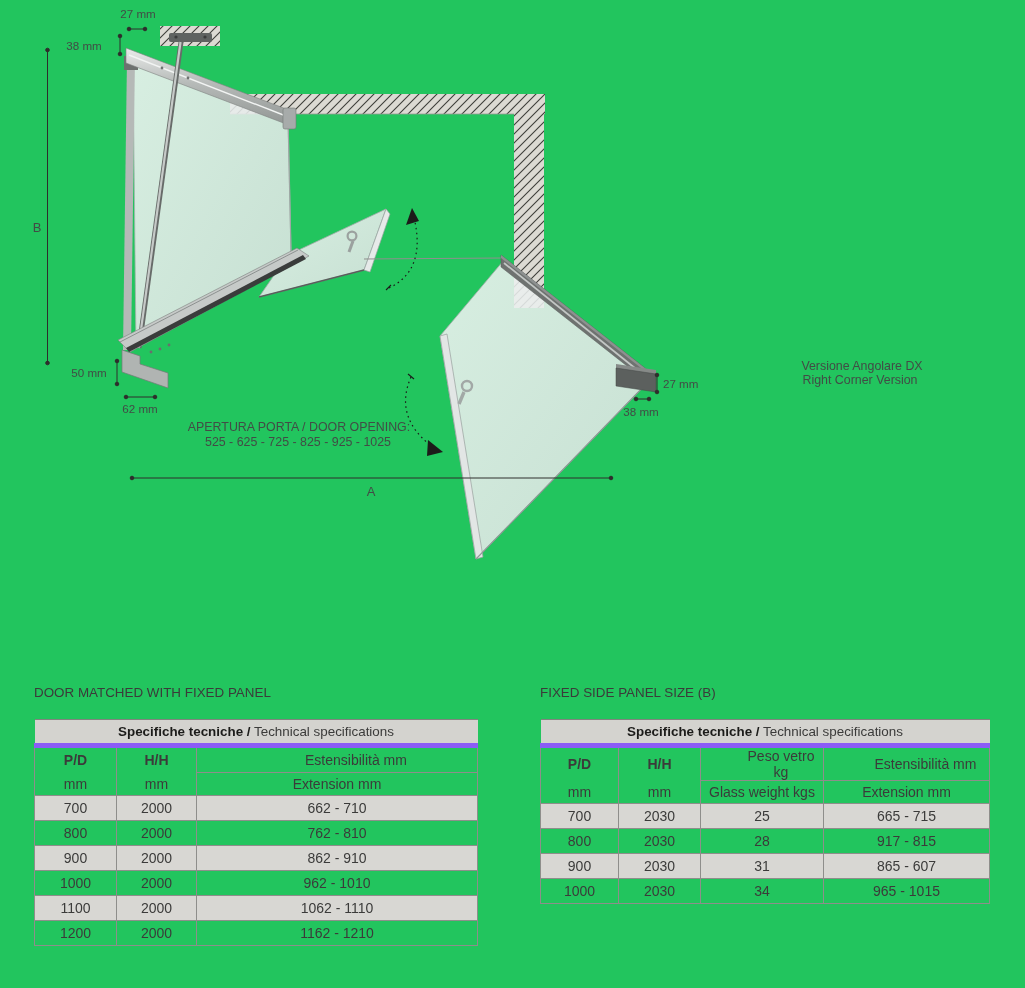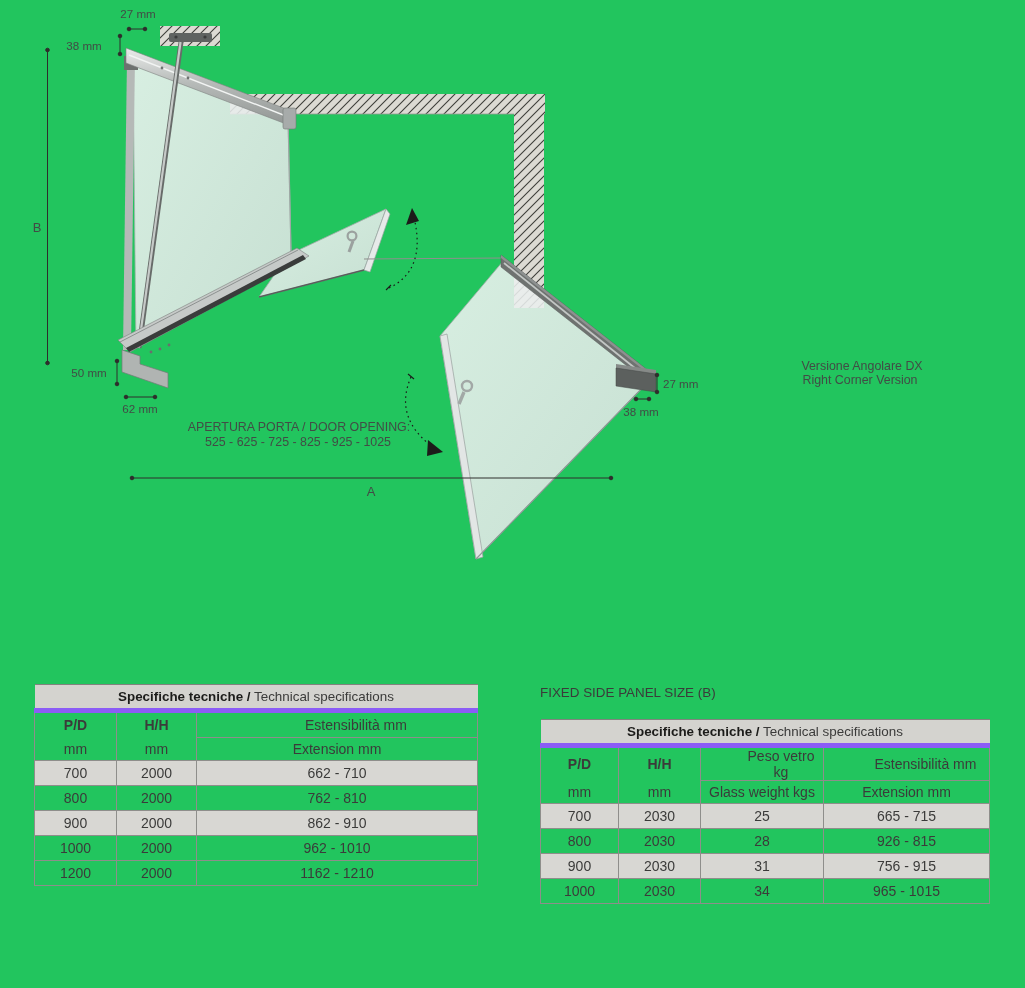--- a/index.html
+++ b/index.html
@@ -174,20 +174,21 @@
     <text class="dim-label" x="641" y="416" text-anchor="middle">38 mm</text>
     <text class="b-label" x="371" y="496" text-anchor="middle">A</text>
 
     <text class="note-label" x="299" y="431" text-anchor="middle">APERTURA PORTA / DOOR OPENING:</text>
     <text class="note-label" x="298" y="446" text-anchor="middle">525 - 625 - 725 - 825 - 925 - 1025</text>
     <text class="note-label" x="862" y="370" text-anchor="middle">Versione Angolare DX</text>
     <text class="note-label" x="860" y="384" text-anchor="middle">Right Corner Version</text>
   </svg>
 
   <div class="tbl-block" style="left:34px; top:684px; width:444px;">
+    <div class="tbl-subtitle">DOOR MATCHED WITH FIXED PANEL</div>
     <table class="spec-table">
       <colgroup>
           <col style="width:82px">
           <col style="width:80px">
           <col>
         </colgroup>
       <thead>
         <tr>
           <td class="band" colspan="3">
             <span class="band-bold">Specifiche tecniche /</span>
@@ -218,20 +219,25 @@
         </tr>
         <tr class="shade">
           <td>900</td>
           <td>2000</td>
           <td>862 - 910</td>
         </tr>
         <tr>
           <td>1000</td>
           <td>2000</td>
           <td>962 - 1010</td>
+        </tr>
+        <tr class="shade">
+          <td>1100</td>
+          <td>2000</td>
+          <td>1062 - 1110</td>
         </tr>
         <tr>
           <td>1200</td>
           <td>2000</td>
           <td>1162 - 1210</td>
         </tr>
       </tbody>
     </table>
   </div>
 
@@ -268,27 +274,27 @@
         <tr class="shade">
           <td>700</td>
           <td>2030</td>
           <td>25</td>
           <td>665 - 715</td>
         </tr>
         <tr>
           <td>800</td>
           <td>2030</td>
           <td>28</td>
-          <td>926 - 815</td>
+          <td>917 - 815</td>
         </tr>
         <tr class="shade">
           <td>900</td>
           <td>2030</td>
           <td>31</td>
-          <td>756 - 915</td>
+          <td>865 - 607</td>
         </tr>
         <tr>
           <td>1000</td>
           <td>2030</td>
           <td>34</td>
           <td>965 - 1015</td>
         </tr>
       </tbody>
     </table>
   </div>

